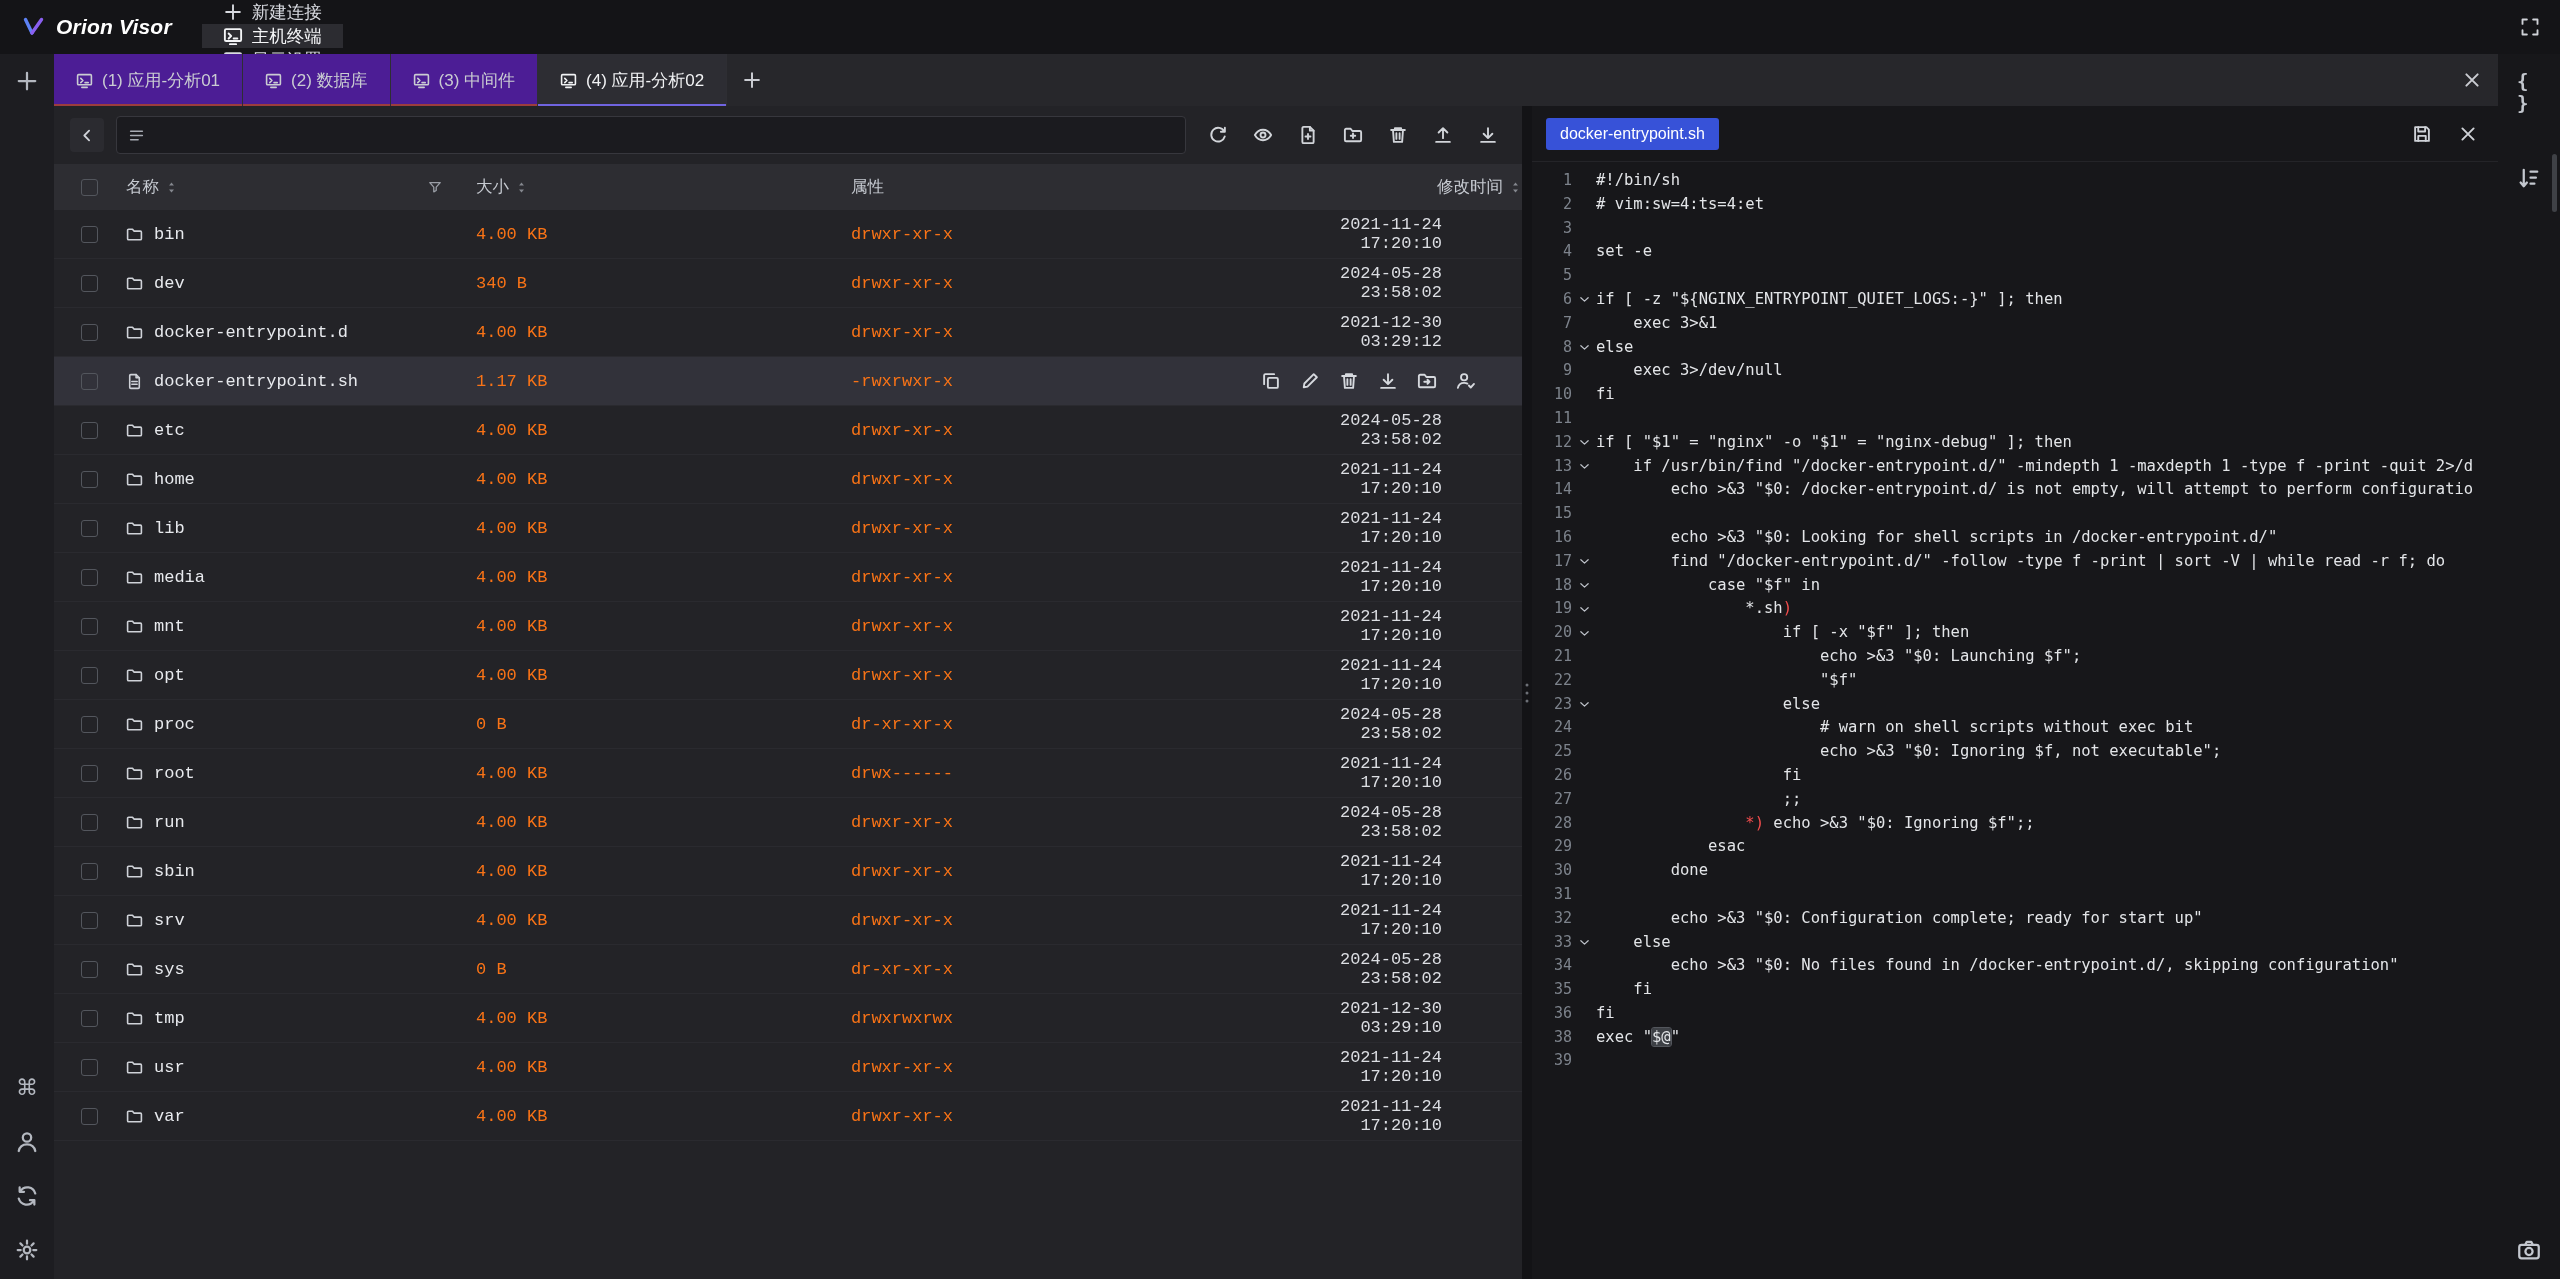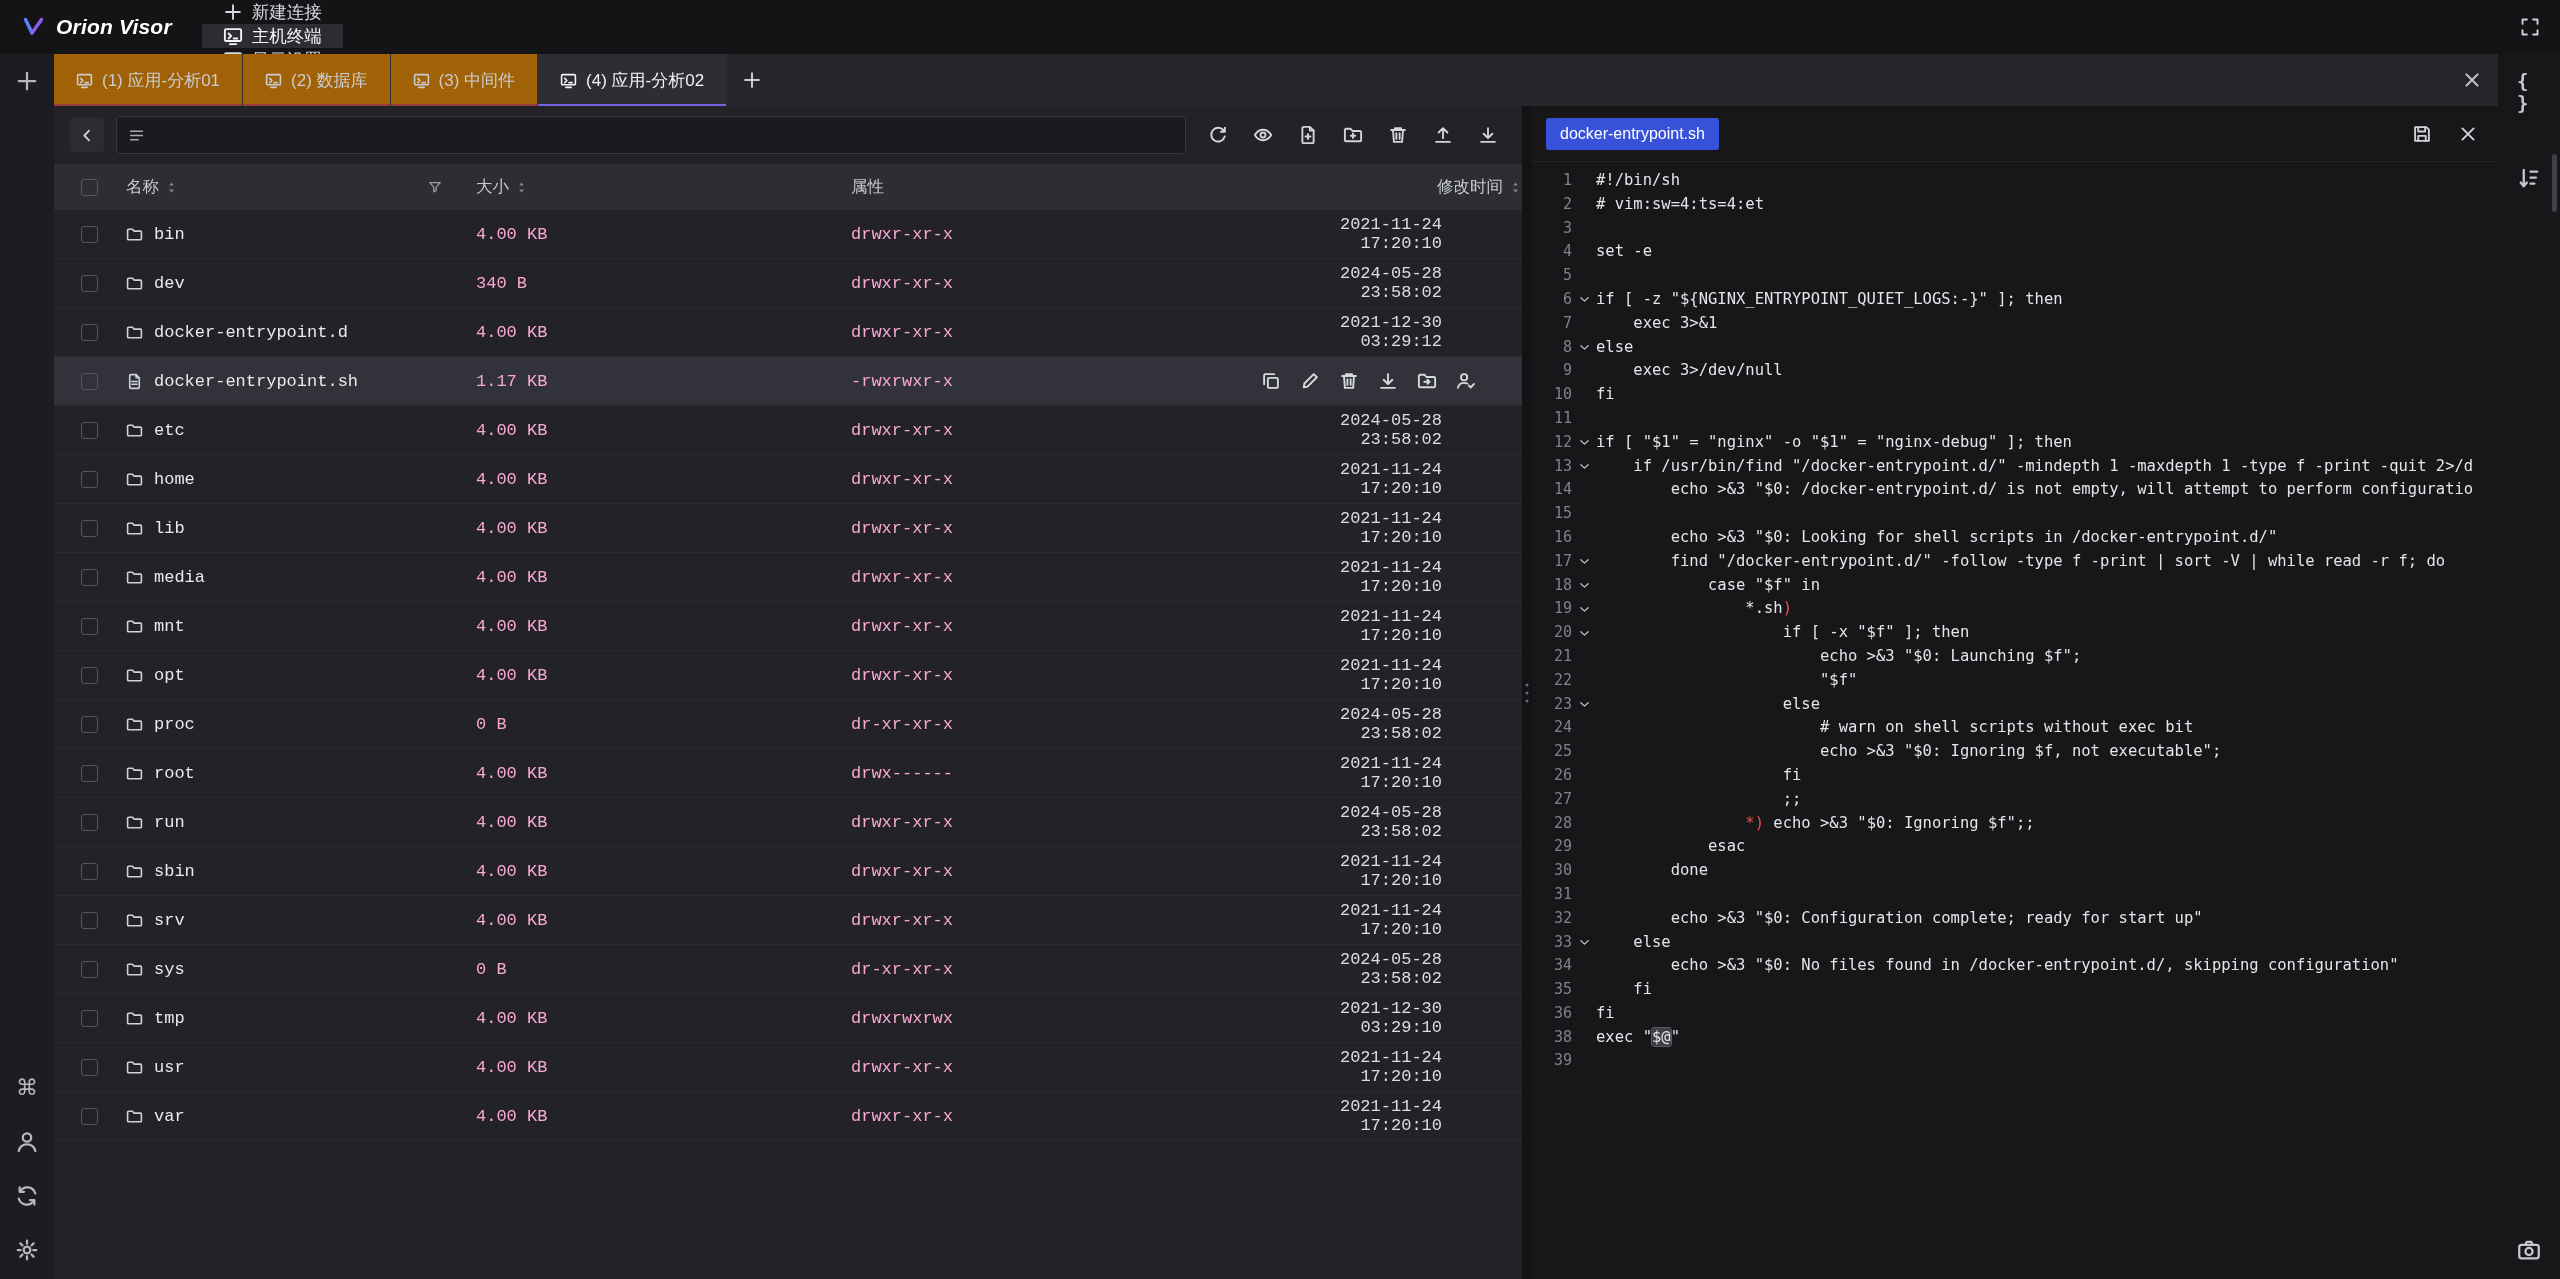--- a/index.html
+++ b/index.html
@@ -30,21 +30,21 @@
 
   .left-rail { width:54px; background:#1d1d21; display:flex; flex-direction:column; align-items:center; padding:15px 0 17px; }
   .rail-group { display:flex; flex-direction:column; align-items:center; gap:30px; color:#b4b8c0; }
   .rail-bottom { margin-top:auto; }
   .rail-btn { cursor:pointer; display:flex; }
 
   .content { flex:1; min-width:0; display:flex; flex-direction:column; }
 
   
   .tab-bar { height:52px; background:#27272b; display:flex; align-items:stretch; padding-right:16px; }
-  .tab { position:relative; display:flex; align-items:center; gap:9px; padding:0 22px; background:#a16207; color:#caccd2; font-size:17px; border-right:1px solid #2e2e33; cursor:pointer; }
+  .tab { position:relative; display:flex; align-items:center; gap:9px; padding:0 22px; background:#4c1d95; color:#caccd2; font-size:17px; border-right:1px solid #2e2e33; cursor:pointer; }
   .tab.active { background:#2d2d33; color:#f2f3f5; }
   .tab .under { position:absolute; left:0; right:0; bottom:0; height:2px; }
   .tab-add { width:50px; display:flex; align-items:center; justify-content:center; color:#caccd2; cursor:pointer; }
   .tabbar-close { margin-left:auto; align-self:center; color:#caccd2; cursor:pointer; display:flex; }
 
   
   .work { flex:1; min-height:0; display:flex; background:#131316; }
 
   .file-panel { width:1468px; flex:none; background:#232327; display:flex; flex-direction:column; }
   .path-bar { height:58px; display:flex; align-items:center; gap:12px; padding:0 18px 0 16px; }
@@ -60,21 +60,21 @@
   .funnel { margin-left:auto; margin-right:34px; color:#9a9ea6; display:flex; cursor:pointer; }
   .cb-cell { display:flex; justify-content:flex-start; padding-left:27px; }
   .checkbox { width:17px; height:17px; border:1.5px solid #53565d; border-radius:3px; background:transparent; cursor:pointer; }
   .time-h { justify-content:flex-end; }
 
   .rows { flex:1; overflow:hidden;font-family:Liberation Mono, monospace; }
   .row { height:49px; display:grid; grid-template-columns:72px 350px 375px 410px 1fr; align-items:center; border-bottom:1px solid #2a2a2f; font-size:17px; color:#e2e4e9; cursor:pointer; }
   .row.active { background:#32323a; }
   .cell-name { display:flex; align-items:center; gap:11px; color:#e8eaee; }
   .cell-name .ic { color:#cfd2d8; }
-  .cell-dim { color:#f9a8d4; }
+  .cell-dim { color:#f97316; }
   .cell-time { text-align:right; padding-right:80px; color:#dcdee3; }
   .cell-actions { display:flex; justify-content:flex-end; gap:19px; padding-right:62px; color:#d6d9de; }
   .abtn { cursor:pointer; display:flex; }
 
   .gutter { width:10px; background:#131316; position:relative; flex:none; }
   .grip { position:absolute; left:50%; top:50%; transform:translate(-50%,-50%); display:flex; flex-direction:column; gap:5px; }
   .grip i { width:3px; height:3px; border-radius:50%; background:#6c6f76; }
 
   
   .editor { flex:1; min-width:0; background:#17171a; display:flex; flex-direction:column; }

